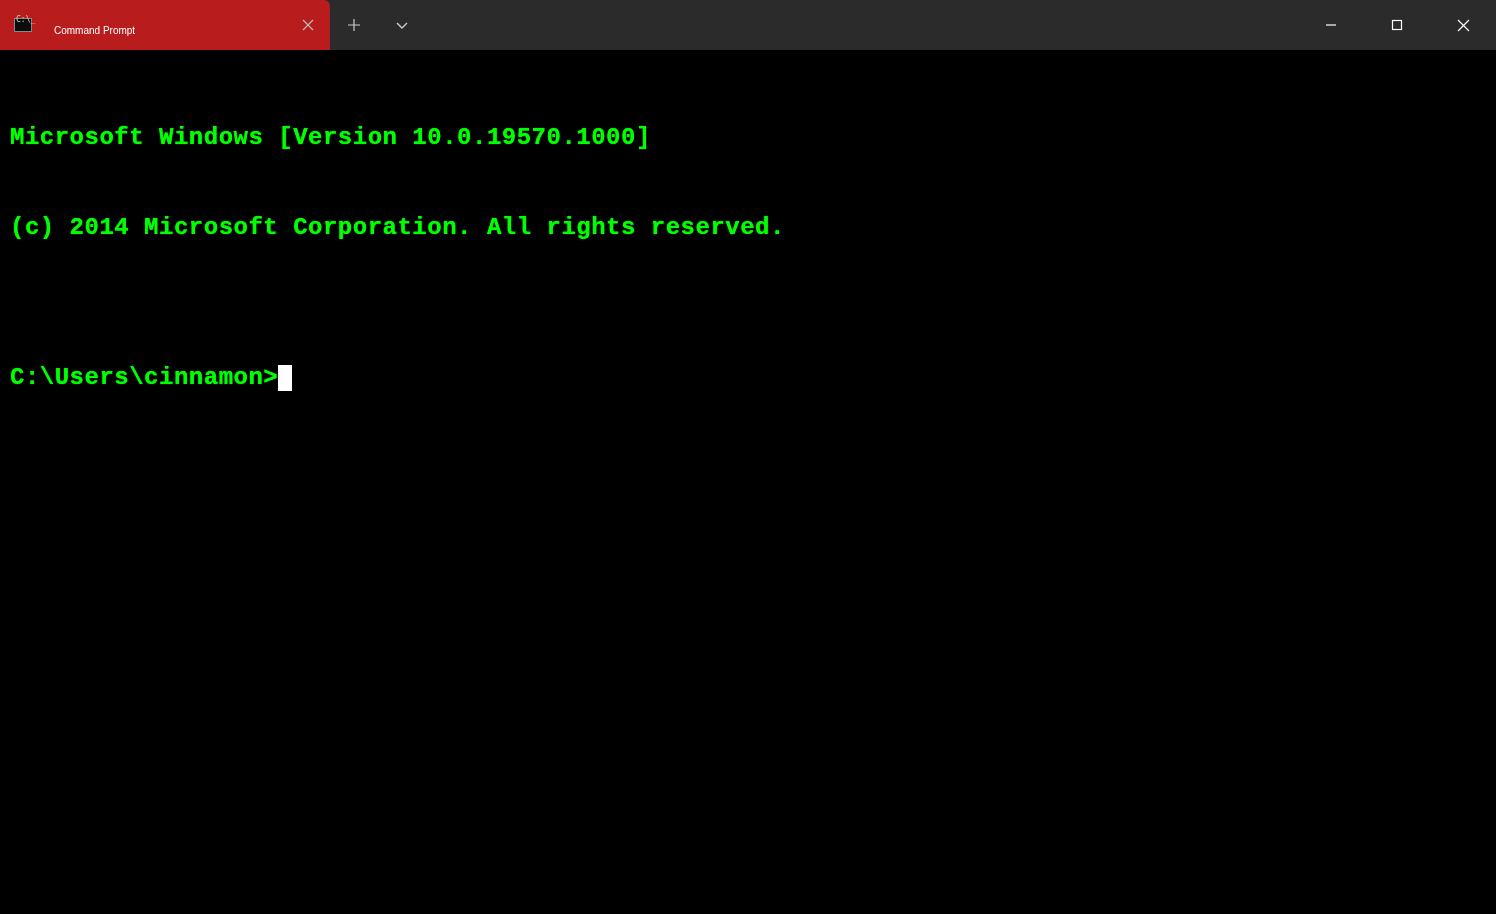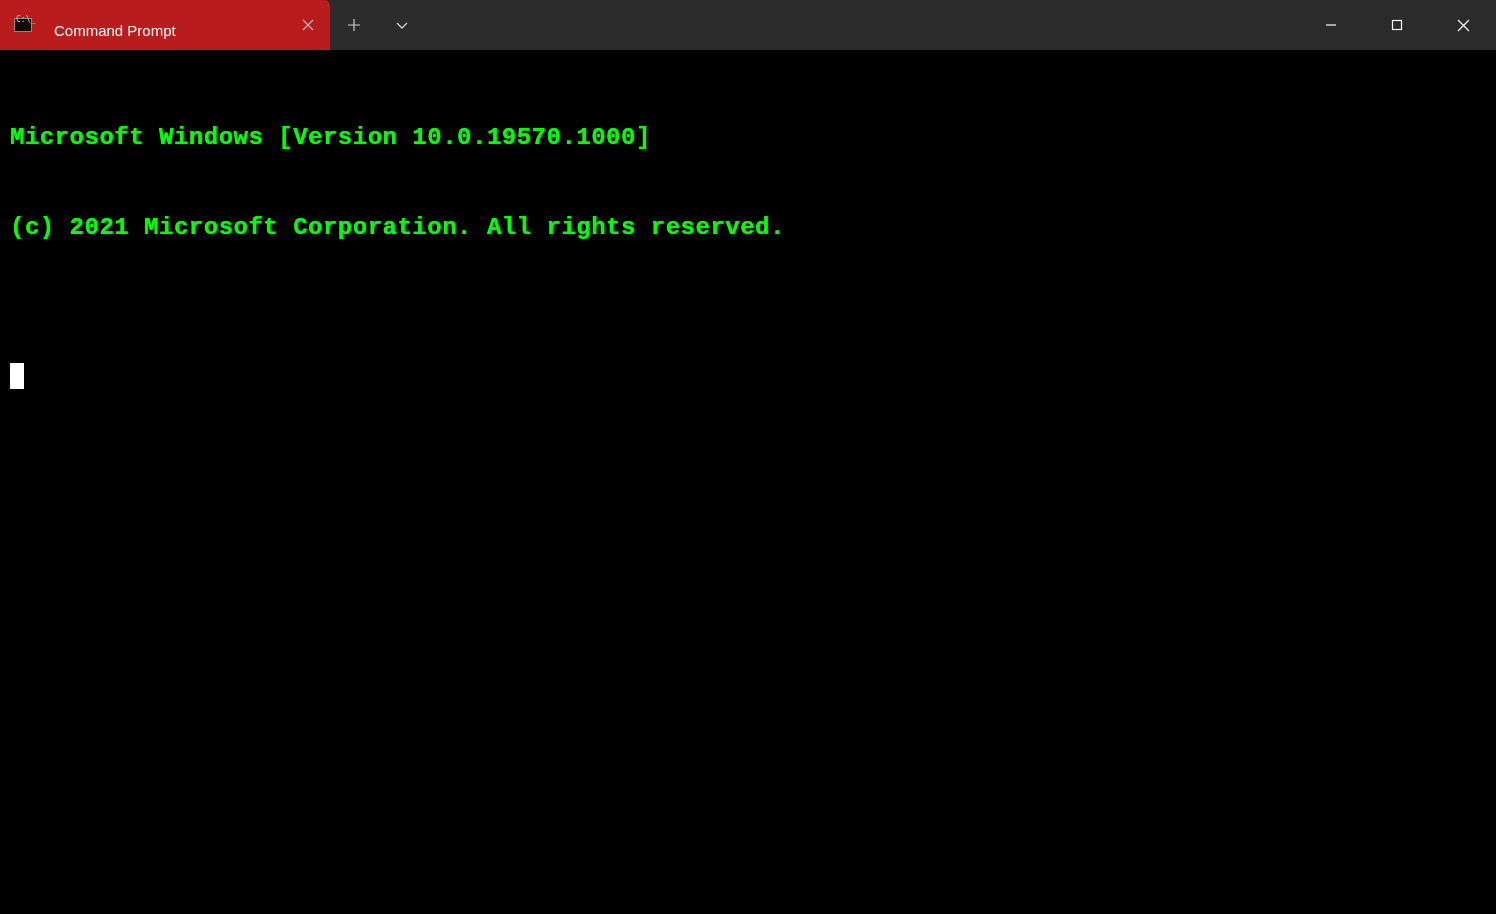--- a/index.html
+++ b/index.html
@@ -40,21 +40,21 @@
       width: 18px;
       height: 16px;
       display: flex;
       align-items: center;
       justify-content: center;
       flex-shrink: 0;
     }
     .tab-title {
       flex: 1;
       color: #ffffff;
-      font-size: 15px;
+      font-size: 10px;
       margin-top: 10px;
     }
     .tab-close {
       width: 28px;
       height: 28px;
       display: flex;
       align-items: center;
       justify-content: center;
       color: #bbbbbb;
       cursor: pointer;
@@ -180,16 +180,16 @@
     <div class="window-btn close-btn">
       <svg width="13" height="13" viewBox="0 0 13 13">
         <path d="M1 1 L12 12 M12 1 L1 12" stroke="currentColor" stroke-width="1.2" fill="none"></path>
       </svg>
     </div>
   </div>
 </div>
 
 <div class="terminal-content">
   <div class="terminal-line">Microsoft Windows [Version 10.0.19570.1000]</div>
-  <div class="terminal-line">(c) 2021 Microsoft Corporation. All rights reserved.</div>
+  <div class="terminal-line">(c) 2014 Microsoft Corporation. All rights reserved.</div>
   <div class="terminal-line"></div>
-  <div class="prompt-line"><span class="cursor-block"></span></div>
+  <div class="prompt-line"><span>C:\Users\cinnamon&gt;</span><span class="cursor-block"></span></div>
 </div>
 
 </body></html>

